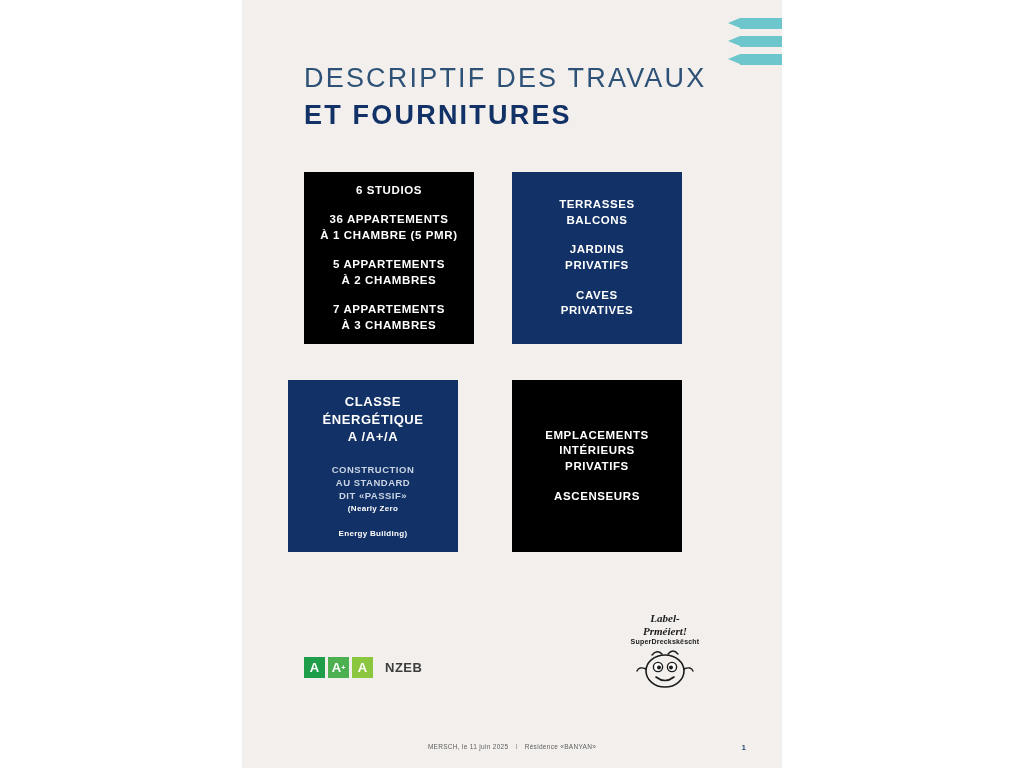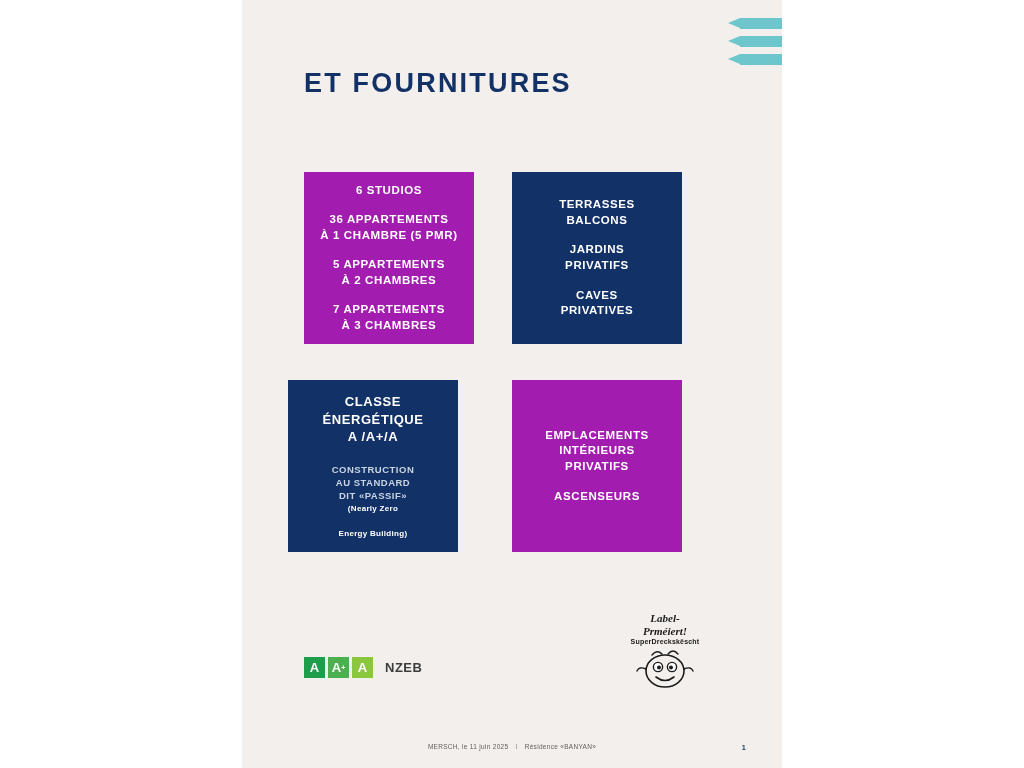--- a/index.html
+++ b/index.html
@@ -96,21 +96,21 @@
     position: absolute;
     display: flex;
     flex-direction: column;
     align-items: center;
     justify-content: center;
     text-align: center;
     color: #ffffff;
     box-sizing: border-box;
     padding: 10px 12px;
   }
-  .card.teal { background: #a21caf; }
+  .card.teal { background: #000000; }
   .card.navy { background: #123166; }
 
   #card-units   { left: 62px;  top: 172px; width: 170px; height: 172px; }
   #card-outdoor { left: 270px; top: 172px; width: 170px; height: 172px; }
   #card-energy  { left: 46px;  top: 380px; width: 170px; height: 172px; }
   #card-parking { left: 270px; top: 380px; width: 170px; height: 172px; }
 
   .card-line {
     font-size: 11.5px;
     font-weight: 700;
@@ -225,20 +225,21 @@
 
 <div id="page">
 
   <div id="sheet">
 
     <div class="chev chev1"></div>
     <div class="chev chev2"></div>
     <div class="chev chev3"></div>
 
     <div id="title-block">
+      <div class="title-line1">DESCRIPTIF DES TRAVAUX</div>
       <div class="title-line2">ET FOURNITURES</div>
     </div>
 
     <div class="card teal" id="card-units">
       <div class="card-group">
         <div class="card-line">6 STUDIOS</div>
       </div>
       <div class="card-group">
         <div class="card-line">36 APPARTEMENTS</div>
         <div class="card-line">À 1 CHAMBRE (5 PMR)</div>

